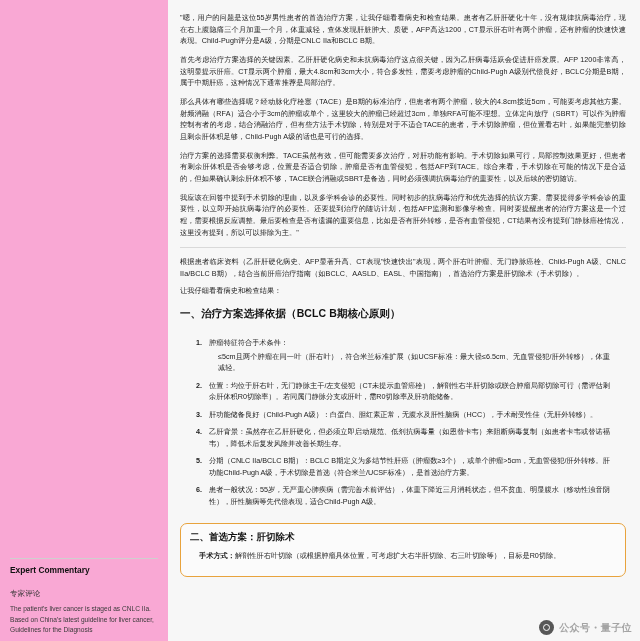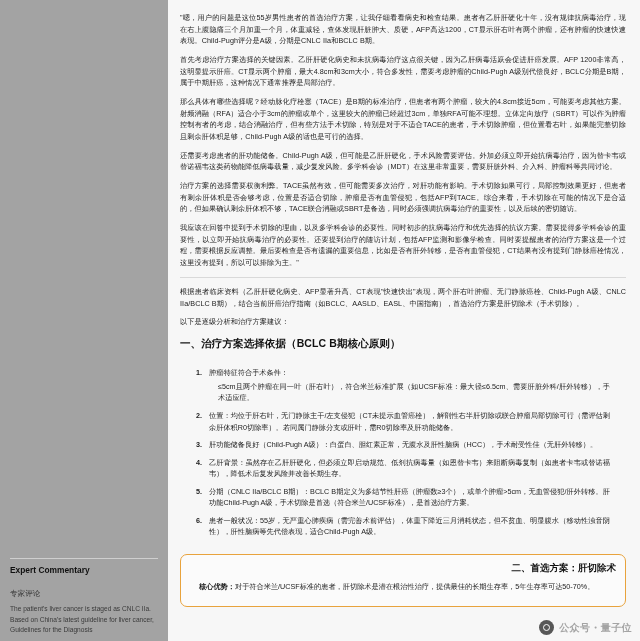--- a/index.html
+++ b/index.html
@@ -19,21 +19,21 @@
     left: 0; top: 0;
     width: 640px;
     height: 641px;
     background: #ffffff;
   }
   .left-gutter {
     position: absolute;
     left: 0; top: 0;
     width: 168px;
     height: 641px;
-    background: #a3a3a3;
+    background: #f9a8d4;
     border-right: 1px solid #ececec;
   }
   .content {
     position: absolute;
     left: 168px;
     top: 0;
     width: 472px;
     height: 641px;
     background: #f7f7f7;
     padding: 0;
@@ -100,21 +100,20 @@
     border: 1.4px solid #e8a33d;
     border-radius: 7px;
     padding: 7px 9px 10px 9px;
     background: #fbfbfb;
   }
   .box h3 {
     font-size: 9.5px;
     font-weight: bold;
     margin: 0 0 6px 0;
     color: #111111;
-    text-align: right;
   }
   .box .row {
     font-size: 7.2px;
     line-height: 1.6;
     color: #1b1b1b;
     margin: 0 0 4px 0;
     padding-left: 9px;
     text-align: justify;
   }
   .box .row .lead {
@@ -196,35 +195,34 @@
       <div class="body-en">The patient's liver cancer is staged as CNLC IIa. Based on China's latest guideline for liver cancer, Guidelines for the Diagnosis</div>
     </div>
   </div>
 
   <div class="content">
     <div class="inner">
 
       <p class="para">"嗯，用户的问题是这位55岁男性患者的首选治疗方案，让我仔细看看病史和检查结果。患者有乙肝肝硬化十年，没有规律抗病毒治疗，现在右上腹隐痛三个月加重一个月，体重减轻，查体发现肝脏肿大、质硬，AFP高达1200，CT显示肝右叶有两个肿瘤，还有肿瘤的快速快速表现。Child-Pugh评分是A级，分期是CNLC IIa和BCLC B期。</p>
       <p class="para">首先考虑治疗方案选择的关键因素。乙肝肝硬化病史和未抗病毒治疗这点很关键，因为乙肝病毒活跃会促进肝癌发展。AFP 1200非常高，这明显提示肝癌。CT显示两个肿瘤，最大4.8cm和3cm大小，符合多发性，需要考虑肿瘤的Child-Pugh A级别代偿良好，BCLC分期是B期，属于中期肝癌，这种情况下通常推荐是局部治疗。</p>
       <p class="para">那么具体有哪些选择呢？经动脉化疗栓塞（TACE）是B期的标准治疗，但患者有两个肿瘤，较大的4.8cm接近5cm，可能要考虑其他方案。射频消融（RFA）适合小于3cm的肿瘤或单个，这里较大的肿瘤已经超过3cm，单独RFA可能不理想。立体定向放疗（SBRT）可以作为肿瘤控制有者的考虑，结合消融治疗，但有些方法手术切除，特别是对于不适合TACE的患者，手术切除肿瘤，但位置看右叶，如果能完整切除且剩余肝体积足够，Child-Pugh A级的话也是可行的选择。</p>
-      <p class="para">还需要考虑患者的肝功能储备。Child-Pugh A级，但可能是乙肝肝硬化，手术风险需要评估。外加必须立即开始抗病毒治疗，因为替卡韦或替诺福韦这类药物能降低病毒载量，减少复发风险。多学科会诊（MDT）在这里非常重要，需要肝脏外科、介入科、肿瘤科等共同讨论。</p>
       <p class="para">治疗方案的选择需要权衡利弊。TACE虽然有效，但可能需要多次治疗，对肝功能有影响。手术切除如果可行，局部控制效果更好，但患者有剩余肝体积是否会够考虑，位置是否适合切除，肿瘤是否有血管侵犯，包括AFP到TACE。综合来看，手术切除在可能的情况下是合适的，但如果确认剩余肝体积不够，TACE联合消融或SBRT是备选，同时必须强调抗病毒治疗的重要性，以及后续的密切随访。</p>
       <p class="para tight">我应该在回答中提到手术切除的理由，以及多学科会诊的必要性。同时初步的抗病毒治疗和优先选择的抗议方案。需要提得多学科会诊的重要性，以立即开始抗病毒治疗的必要性。还要提到治疗的随访计划，包括AFP监测和影像学检查。同时要提醒患者的治疗方案这是一个过程，需要根据反应调整。最后要检查是否有遗漏的重要信息，比如是否有肝外转移，是否有血管侵犯，CT结果有没有提到门静脉癌栓情况，这里没有提到，所以可以排除为主。"</p>
 
       <div class="divider"></div>
 
       <p class="para tight">根据患者临床资料（乙肝肝硬化病史、AFP显著升高、CT表现"快速快出"表现，两个肝右叶肿瘤、无门静脉癌栓、Child-Pugh A级、CNLC IIa/BCLC B期），结合当前肝癌治疗指南（如BCLC、AASLD、EASL、中国指南），首选治疗方案是肝切除术（手术切除）。</p>
-      <p class="para tight">以下是逐级分析和治疗方案建议：</p>
+      <p class="para tight">让我仔细看看病史和检查结果：</p>
 
       <h2 class="section">一、治疗方案选择依据（BCLC B期核心原则）</h2>
 
       <ol class="list">
         <li>
           <span>肿瘤特征符合手术条件：</span>
-          <span class="sub">≤5cm且两个肿瘤在同一叶（肝右叶），符合米兰标准扩展（如UCSF标准：最大径≤6.5cm、需要肝脏外科/肝外转移），手术适应症。</span>
+          <span class="sub">≤5cm且两个肿瘤在同一叶（肝右叶），符合米兰标准扩展（如UCSF标准：最大径≤6.5cm、无血管侵犯/肝外转移），体重减轻。</span>
         </li>
         <li>
           <span>位置：均位于肝右叶，无门静脉主干/左支侵犯（CT未提示血管癌栓），解剖性右半肝切除或联合肿瘤局部切除可行（需评估剩余肝体积R0切除率）。若同属门静脉分支或肝叶，需R0切除率及肝功能储备。</span>
         </li>
         <li>
           <span>肝功能储备良好（Child-Pugh A级）：白蛋白、胆红素正常，无腹水及肝性脑病（HCC），手术耐受性佳（无肝外转移）。</span>
         </li>
         <li>
           <span>乙肝背景：虽然存在乙肝肝硬化，但必须立即启动规范、低剂抗病毒量（如恩替卡韦）来阻断病毒复制（如患者卡韦或替诺福韦），降低术后复发风险并改善长期生存。</span>
         </li>
@@ -232,21 +230,21 @@
           <span>分期（CNLC IIa/BCLC B期）：BCLC B期定义为多结节性肝癌（肿瘤数≥3个），或单个肿瘤&gt;5cm，无血管侵犯/肝外转移。肝功能Child-Pugh A级，手术切除是首选（符合米兰/UCSF标准），是首选治疗方案。</span>
         </li>
         <li>
           <span>患者一般状况：55岁，无严重心肺疾病（需完善术前评估），体重下降近三月消耗状态，但不贫血、明显腹水（移动性浊音阴性），肝性脑病等先代偿表现，适合Child-Pugh A级。</span>
         </li>
       </ol>
 
       <div class="box">
         <h3>二、首选方案：肝切除术</h3>
         <p class="row">
-          <span class="lead">核心优势：</span><span>对于符合米兰/UCSF标准的患者，肝切除术是潜在根治性治疗，提供最佳的长期生存率，5年生存率可达50-70%。</span>
+          <span class="lead">手术方式：</span><span>解剖性肝右叶切除（或根据肿瘤具体位置，可考虑扩大右半肝切除、右三叶切除等），目标是R0切除。</span>
         </p>
       </div>
 
     </div>
 
     <div class="watermark">
       <span class="wm-icon"></span>
       <span class="wm-text">公众号・量子位</span>
     </div>
   </div>

